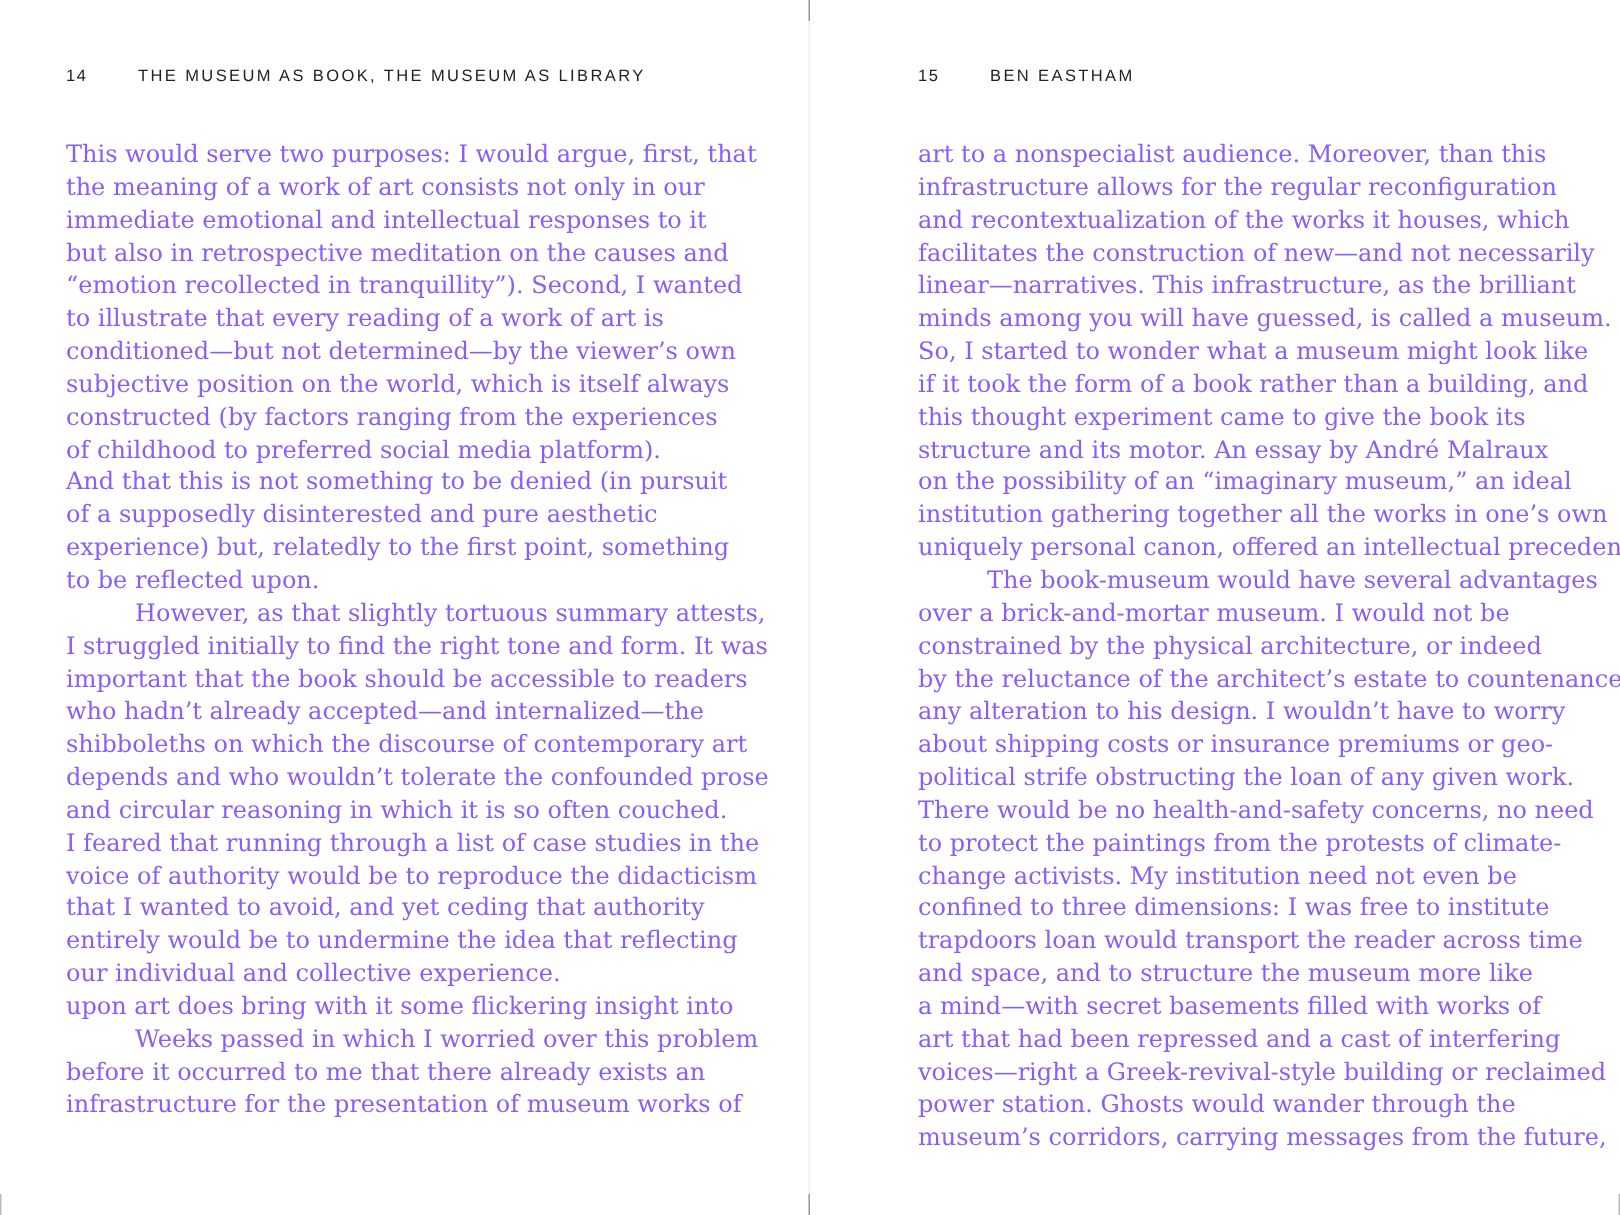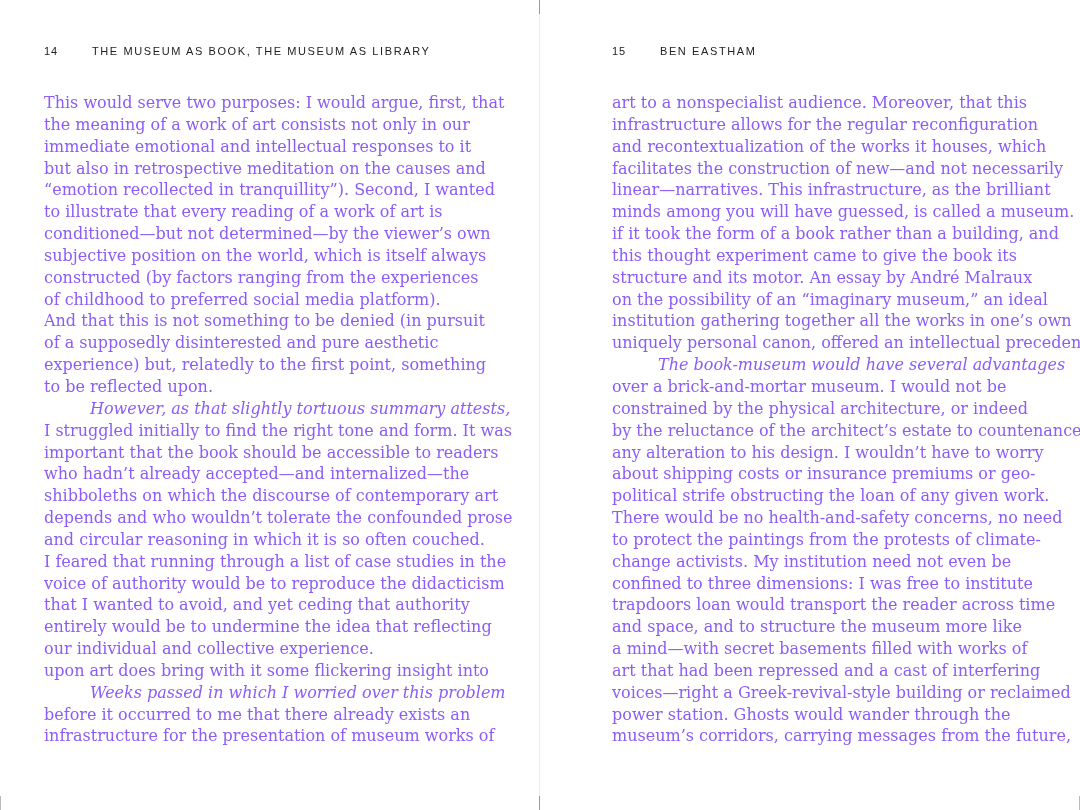--- a/index.html
+++ b/index.html
@@ -39,21 +39,21 @@
   }
 
   .body-text {
     margin-top: 34px;
     font-family: "DejaVu Serif", serif;
     font-size: 16px;
     line-height: 21.85px;
     color: #8b5cf6;
   }
   .body-text .line { white-space: nowrap; }
-  .body-text .line.indent { padding-left: 46px; font-style: italic; }
+  .body-text .line.indent { padding-left: 46px; }
 
   
   .gutter-line {
     position: absolute;
     left: 539px;
     top: 0;
     width: 1px;
     height: 810px;
     background: #ececec;
   }
@@ -118,26 +118,27 @@
         <div class="line">before it occurred to me that there already exists an</div>
         <div class="line">infrastructure for the presentation of museum works of</div>
       </div>
   </div>
 
   <div class="page right">
     <div class="running-head">
       <span class="page-num">15</span><span class="running-title">BEN EASTHAM</span>
     </div>
     <div class="body-text">
-        <div class="line">art to a nonspecialist audience. Moreover, that this</div>
+        <div class="line">art to a nonspecialist audience. Moreover, than this</div>
         <div class="line">infrastructure allows for the regular reconfiguration</div>
         <div class="line">and recontextualization of the works it houses, which</div>
         <div class="line">facilitates the construction of new—and not necessarily</div>
         <div class="line">linear—narratives. This infrastructure, as the brilliant</div>
         <div class="line">minds among you will have guessed, is called a museum.</div>
+        <div class="line">So, I started to wonder what a museum might look like</div>
         <div class="line">if it took the form of a book rather than a building, and</div>
         <div class="line">this thought experiment came to give the book its</div>
         <div class="line">structure and its motor. An essay by André Malraux</div>
         <div class="line">on the possibility of an “imaginary museum,” an ideal</div>
         <div class="line">institution gathering together all the works in one’s own</div>
         <div class="line">uniquely personal canon, offered an intellectual precedent.</div>
         <div class="line indent">The book-museum would have several advantages</div>
         <div class="line">over a brick-and-mortar museum. I would not be</div>
         <div class="line">constrained by the physical architecture, or indeed</div>
         <div class="line">by the reluctance of the architect’s estate to countenance</div>

